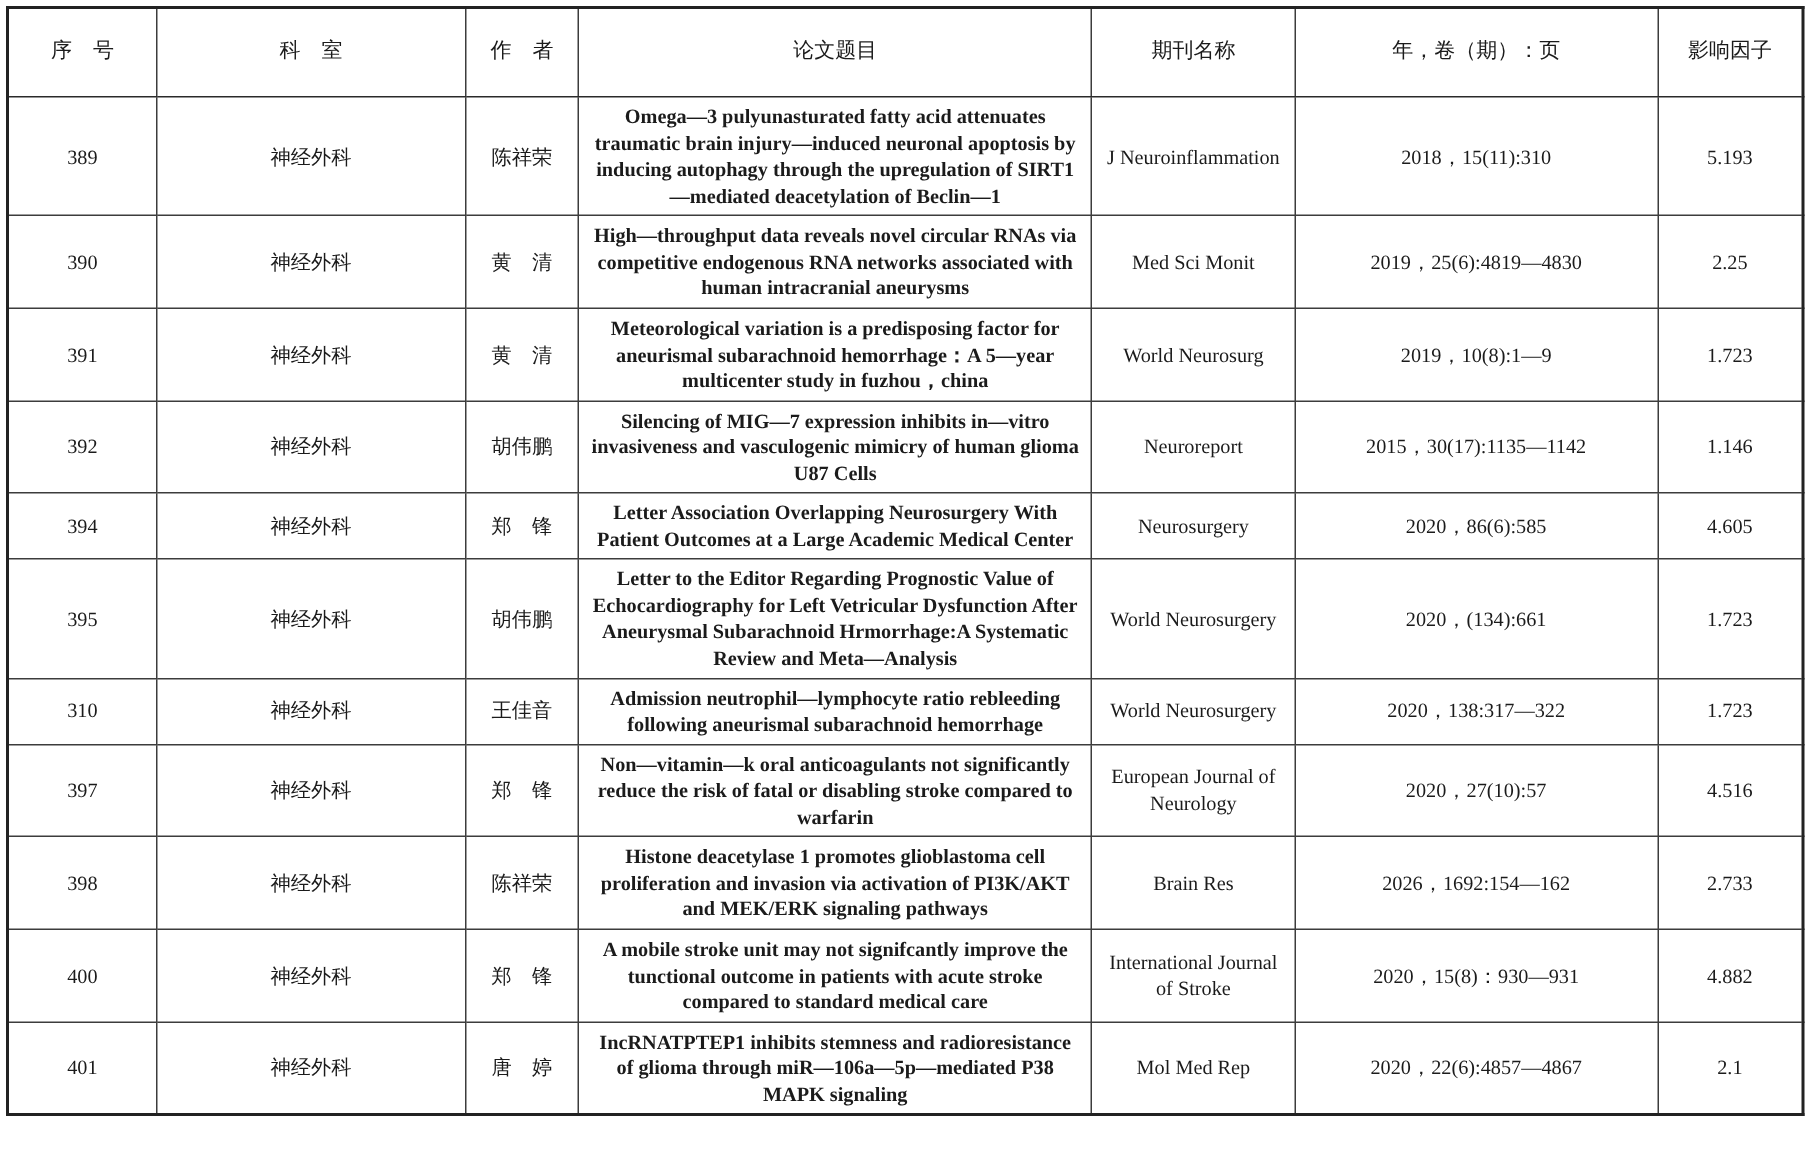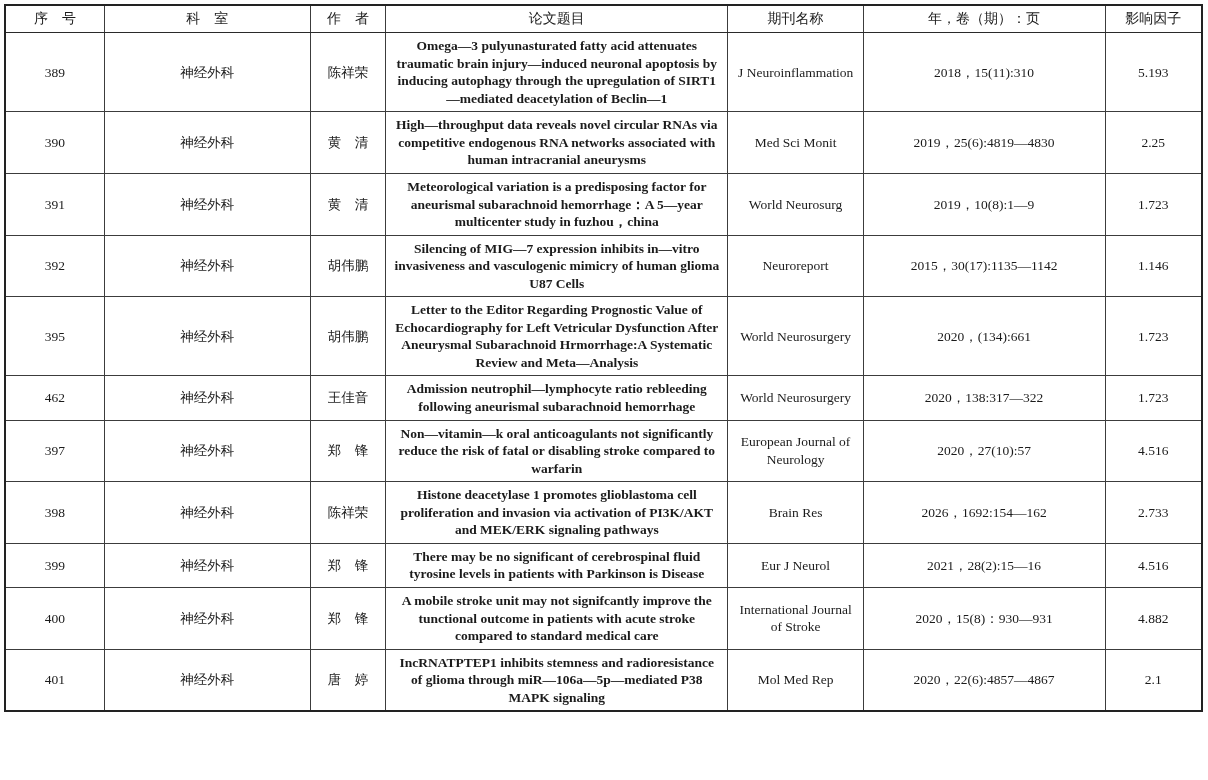--- a/index.html
+++ b/index.html
@@ -27,21 +27,21 @@
     text-align: center;
     vertical-align: middle;
     padding: 5px 5px;
     font-size: 13.5px;
     line-height: 1.3;
     word-wrap: break-word;
   }
   .pub-table th {
     font-weight: normal;
     font-size: 14px;
-    padding: 4px 2px;
+    padding: 20px 2px;
     white-space: nowrap;
     border-bottom: 1.5px solid #2a2a2a;
   }
   .pub-table td.title-cell {
     padding: 4px 8px;
     font-weight: bold;
   }
   col.c-seq    { width: 8.3%; }
   col.c-dept   { width: 17.2%; }
   col.c-author { width: 6.3%; }
@@ -106,30 +106,39 @@
         <tr>
     <td>392</td>
     <td>神经外科</td>
     <td>胡伟鹏</td>
     <td class="title-cell">Silencing of MIG—7 expression inhibits in—vitro invasiveness and vasculogenic mimicry of human glioma U87 Cells</td>
     <td>Neuroreport</td>
     <td>2015，30(17):1135—1142</td>
     <td>1.146</td>
   </tr>
         <tr>
+    <td>394</td>
+    <td>神经外科</td>
+    <td>郑　锋</td>
+    <td class="title-cell">Letter Association Overlapping Neurosurgery With Patient Outcomes at a Large Academic Medical Center</td>
+    <td>Neurosurgery</td>
+    <td>2020，86(6):585</td>
+    <td>4.605</td>
+  </tr>
+        <tr>
     <td>395</td>
     <td>神经外科</td>
     <td>胡伟鹏</td>
     <td class="title-cell">Letter to the Editor Regarding Prognostic Value of Echocardiography for Left Vetricular Dysfunction After Aneurysmal Subarachnoid Hrmorrhage:A Systematic Review and Meta—Analysis</td>
     <td>World Neurosurgery</td>
     <td>2020，(134):661</td>
     <td>1.723</td>
   </tr>
         <tr>
-    <td>462</td>
+    <td>310</td>
     <td>神经外科</td>
     <td>王佳音</td>
     <td class="title-cell">Admission neutrophil—lymphocyte ratio rebleeding following aneurismal subarachnoid hemorrhage</td>
     <td>World Neurosurgery</td>
     <td>2020，138:317—322</td>
     <td>1.723</td>
   </tr>
         <tr>
     <td>397</td>
     <td>神经外科</td>
@@ -142,29 +151,20 @@
         <tr>
     <td>398</td>
     <td>神经外科</td>
     <td>陈祥荣</td>
     <td class="title-cell">Histone deacetylase 1 promotes glioblastoma cell proliferation and invasion via activation of PI3K/AKT and MEK/ERK signaling pathways</td>
     <td>Brain Res</td>
     <td>2026，1692:154—162</td>
     <td>2.733</td>
   </tr>
         <tr>
-    <td>399</td>
-    <td>神经外科</td>
-    <td>郑　锋</td>
-    <td class="title-cell">There may be no significant of cerebrospinal fluid tyrosine levels in patients with Parkinson is Disease</td>
-    <td>Eur J Neurol</td>
-    <td>2021，28(2):15—16</td>
-    <td>4.516</td>
-  </tr>
-        <tr>
     <td>400</td>
     <td>神经外科</td>
     <td>郑　锋</td>
     <td class="title-cell">A mobile stroke unit may not signifcantly improve the tunctional outcome in patients with acute stroke compared to standard medical care</td>
     <td>International Journal of Stroke</td>
     <td>2020，15(8)：930—931</td>
     <td>4.882</td>
   </tr>
         <tr>
     <td>401</td>

